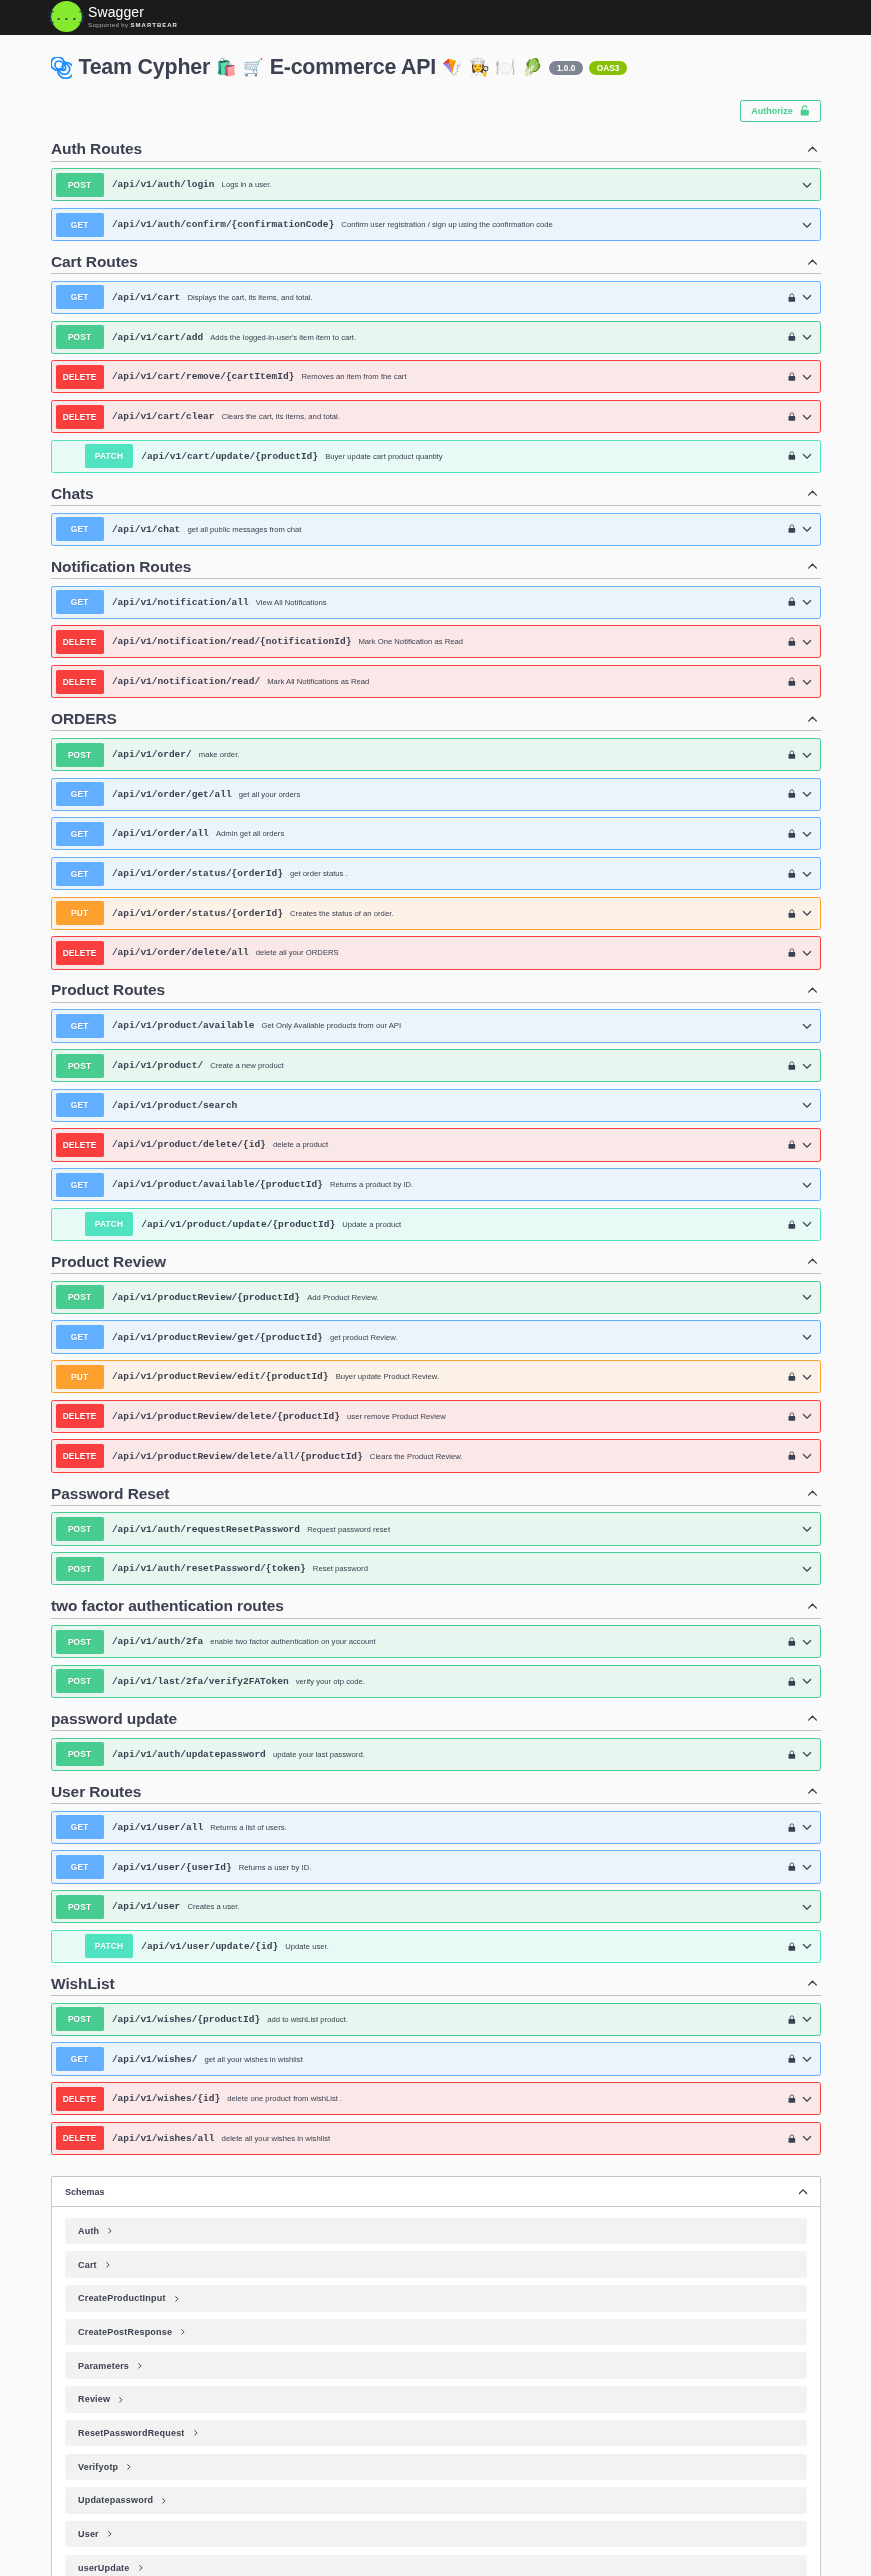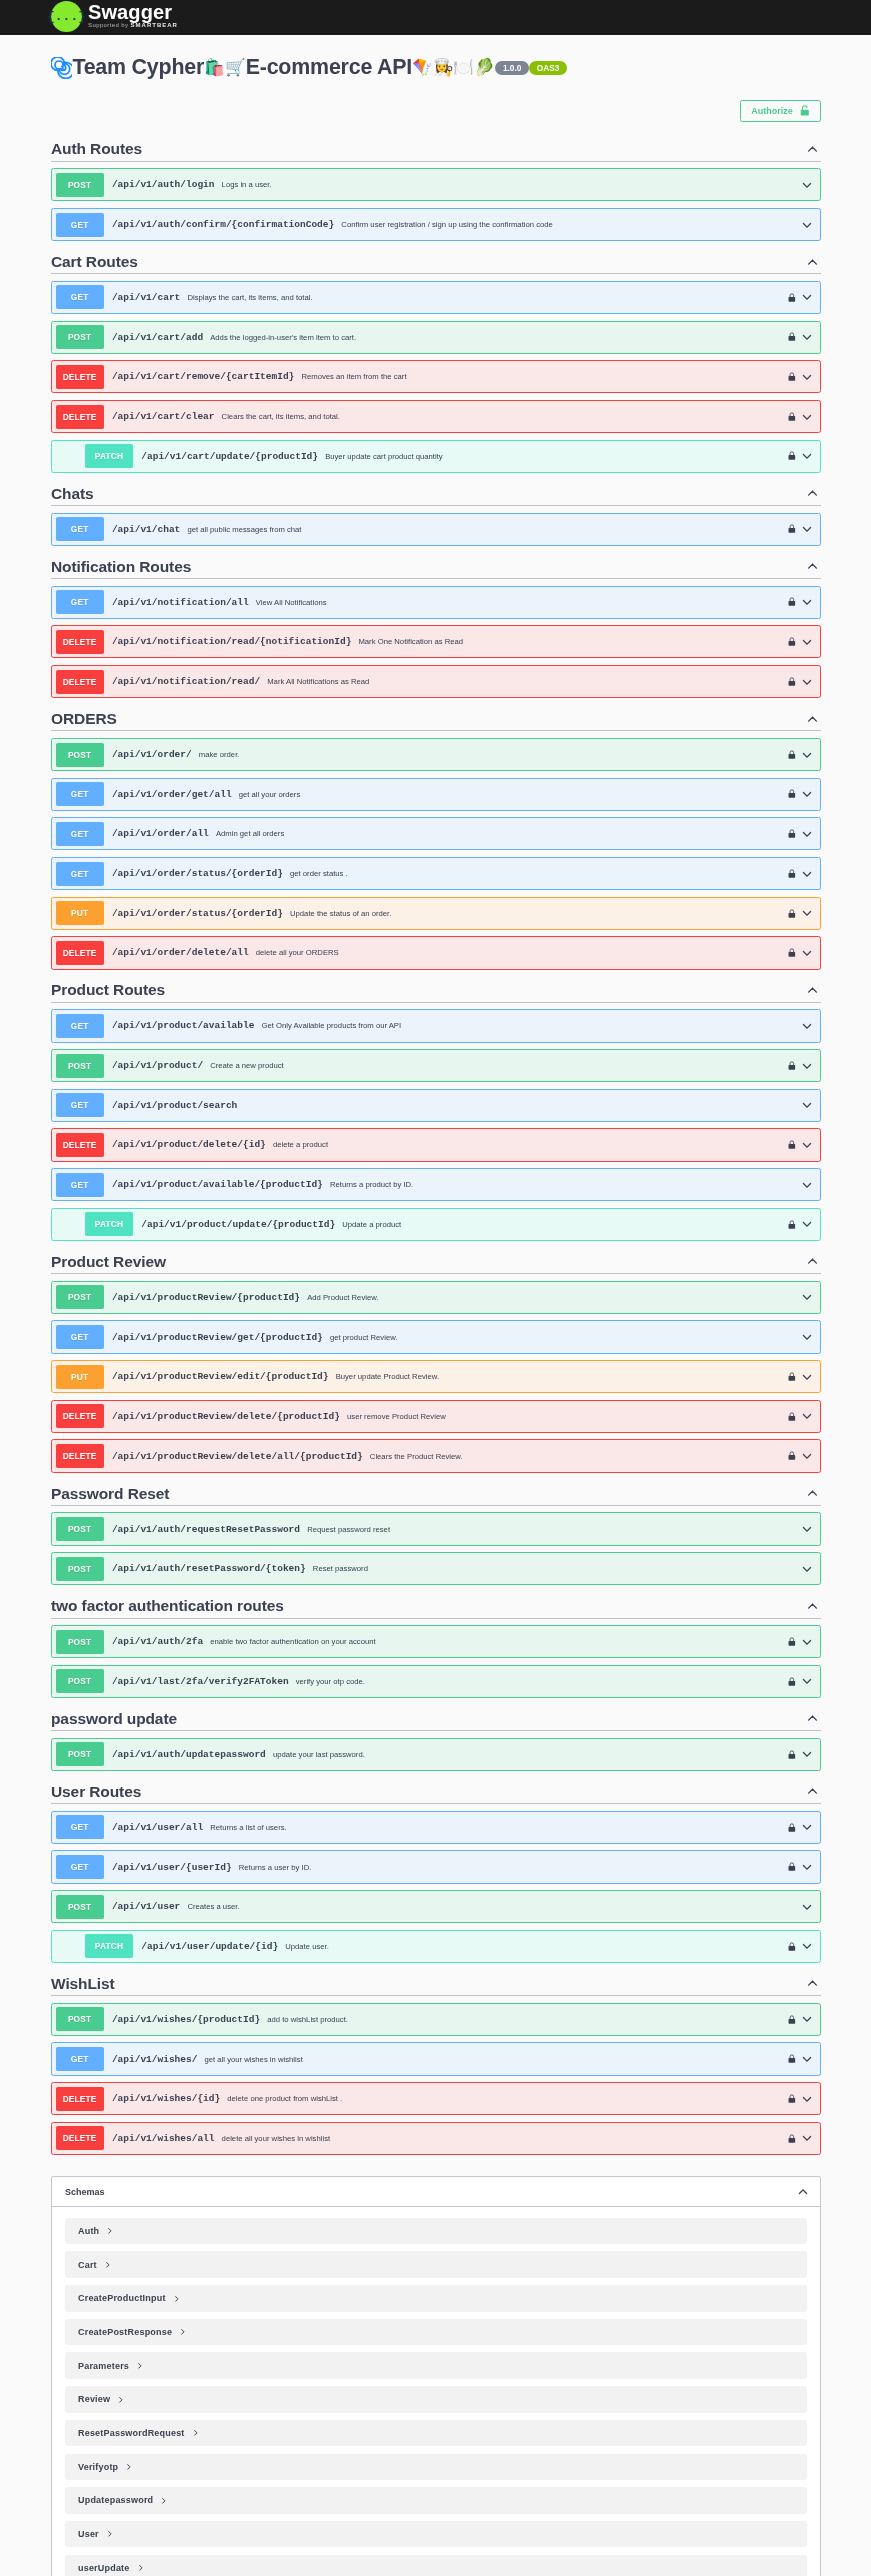--- a/index.html
+++ b/index.html
@@ -20,27 +20,27 @@
   .logo-wrap { display: flex; align-items: flex-start; }
   .logo-circle {
     width: 31px; height: 31px; border-radius: 50%;
     background: #85ea2d;
     display: flex; align-items: center; justify-content: center;
     font-size: 13px; color: #173647; font-weight: bold;
     font-family: "Liberation Mono", monospace;
     margin-top: -1.2px;
   }
   .logo-text { margin-left: 6px; display:flex; flex-direction:column; justify-content:center; }
-  .logo-title { color:#fff; font-size: 20px; line-height: 18px; letter-spacing:0.1px; font-weight:700; }
+  .logo-title { color:#fff; font-size: 14px; line-height: 18px; letter-spacing:0.1px; font-weight:400; }
   .logo-sub { color:#b5b5b5; font-size: 6px; letter-spacing: 0.4px; margin-top:1.2px; }
   .logo-sub b { color:#e8e8e8; font-weight:700; letter-spacing:1px; font-size:6px;}
 
   .infobar { background:#fafafa; padding: 18px 0 0 0; }
   .wrapper { width: 872px; padding: 0 51px; margin: 0 auto; }
-  .title-row { display:flex; align-items:center; padding: 2.4px 0 1.2px 0;}
+  .title-row { display:flex; align-items:center; gap: 6px; padding: 2.4px 0 1.2px 0;}
   .spiral { width: 21.4px; height: 21.4px; flex:0 0 auto; }
   .api-title {
     font-size: 21.4px; font-weight: 700; color:#3b4151;
     font-family: "Liberation Sans", sans-serif; letter-spacing: -0.2px;
     white-space: nowrap;
   }
   .emoji { font-size: 16.7px; line-height: 1; }
   .badge-version {
     background:#7d8492; color:#fff; font-size:8.3px; font-weight:700;
     border-radius: 34px; padding: 2.4px 7.7px; font-family:"Liberation Sans", sans-serif;
@@ -441,21 +441,21 @@
               <path fill="none" stroke="#3b4151" stroke-width="2.2" d="M5.4 10V6.4a4.6 4.6 0 0 1 9.2 0V10"></path>
             </svg>
             <svg class="op-arrow" viewBox="0 0 20 20">
               <path d="M4 7.5 L10 13.5 L16 7.5" fill="none" stroke="#3b4151" stroke-width="2" stroke-linecap="round"></path>
             </svg>
           </div>
         </div>
         <div class="op r-put">
           <div class="op-method m-put">PUT</div>
           <div class="op-path">/api/v1/order/status/{orderId}</div>
-          <div class="op-desc">Update the status of an order.</div>
+          <div class="op-desc">Creates the status of an order.</div>
           <div class="op-right">
             <svg class="op-lock" viewBox="0 0 20 24">
               <path fill="#3b4151" d="M3 10h14a1.6 1.6 0 0 1 1.6 1.6v9A1.6 1.6 0 0 1 17 22.2H3a1.6 1.6 0 0 1-1.6-1.6v-9A1.6 1.6 0 0 1 3 10z"></path>
               <path fill="none" stroke="#3b4151" stroke-width="2.2" d="M5.4 10V6.4a4.6 4.6 0 0 1 9.2 0V10"></path>
             </svg>
             <svg class="op-arrow" viewBox="0 0 20 20">
               <path d="M4 7.5 L10 13.5 L16 7.5" fill="none" stroke="#3b4151" stroke-width="2" stroke-linecap="round"></path>
             </svg>
           </div>
         </div>

